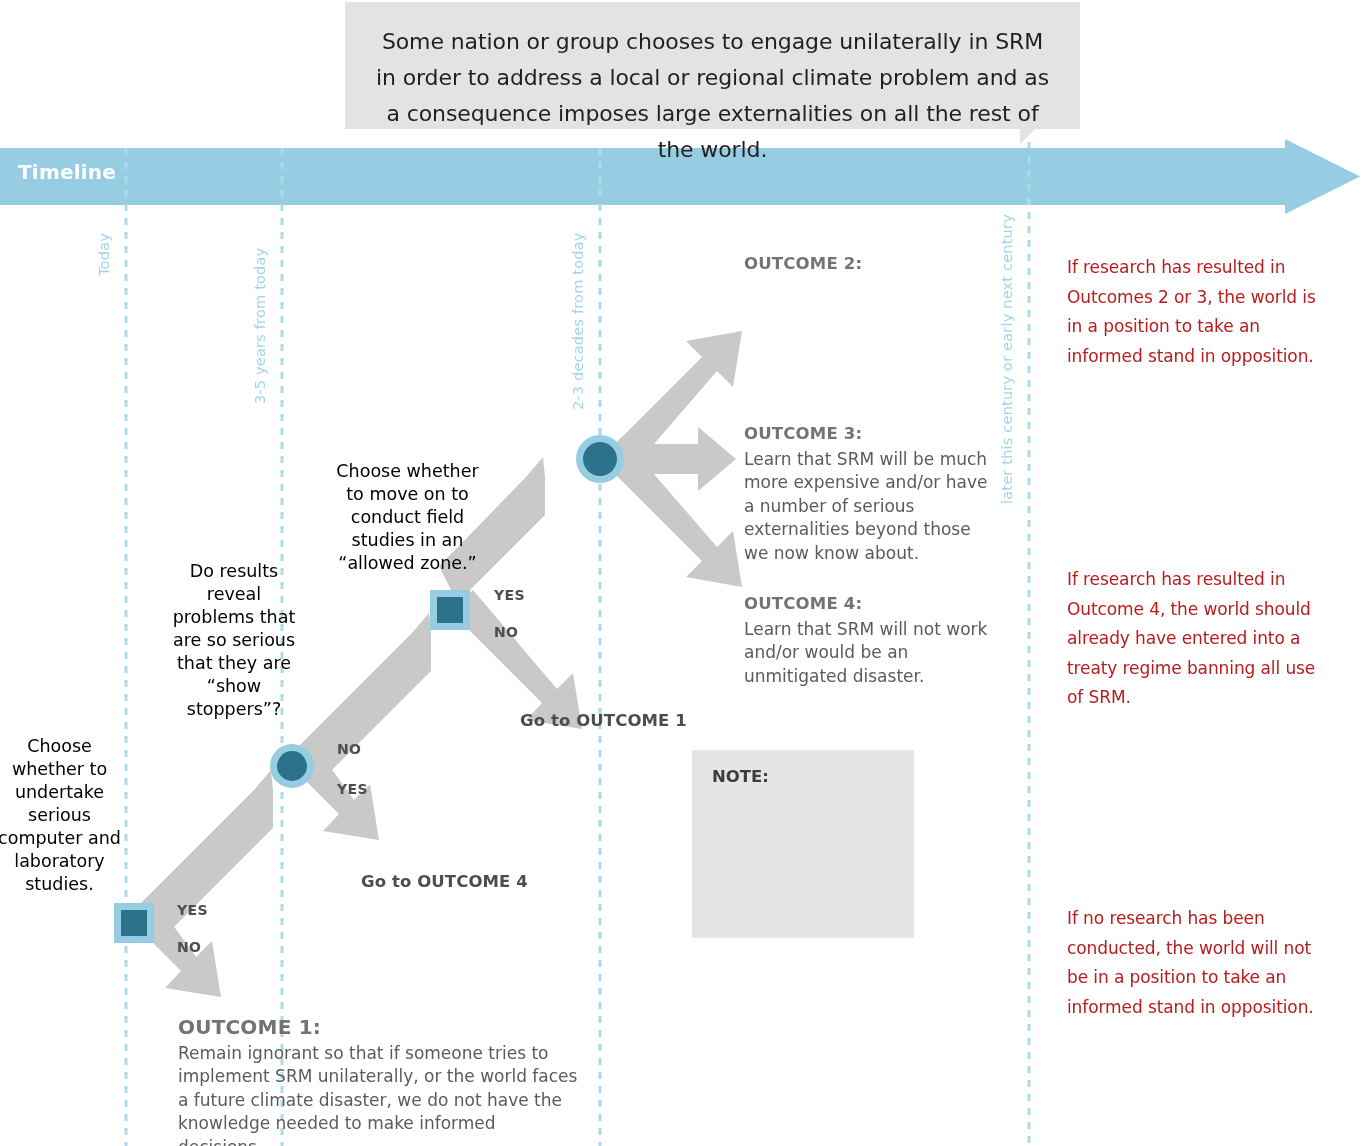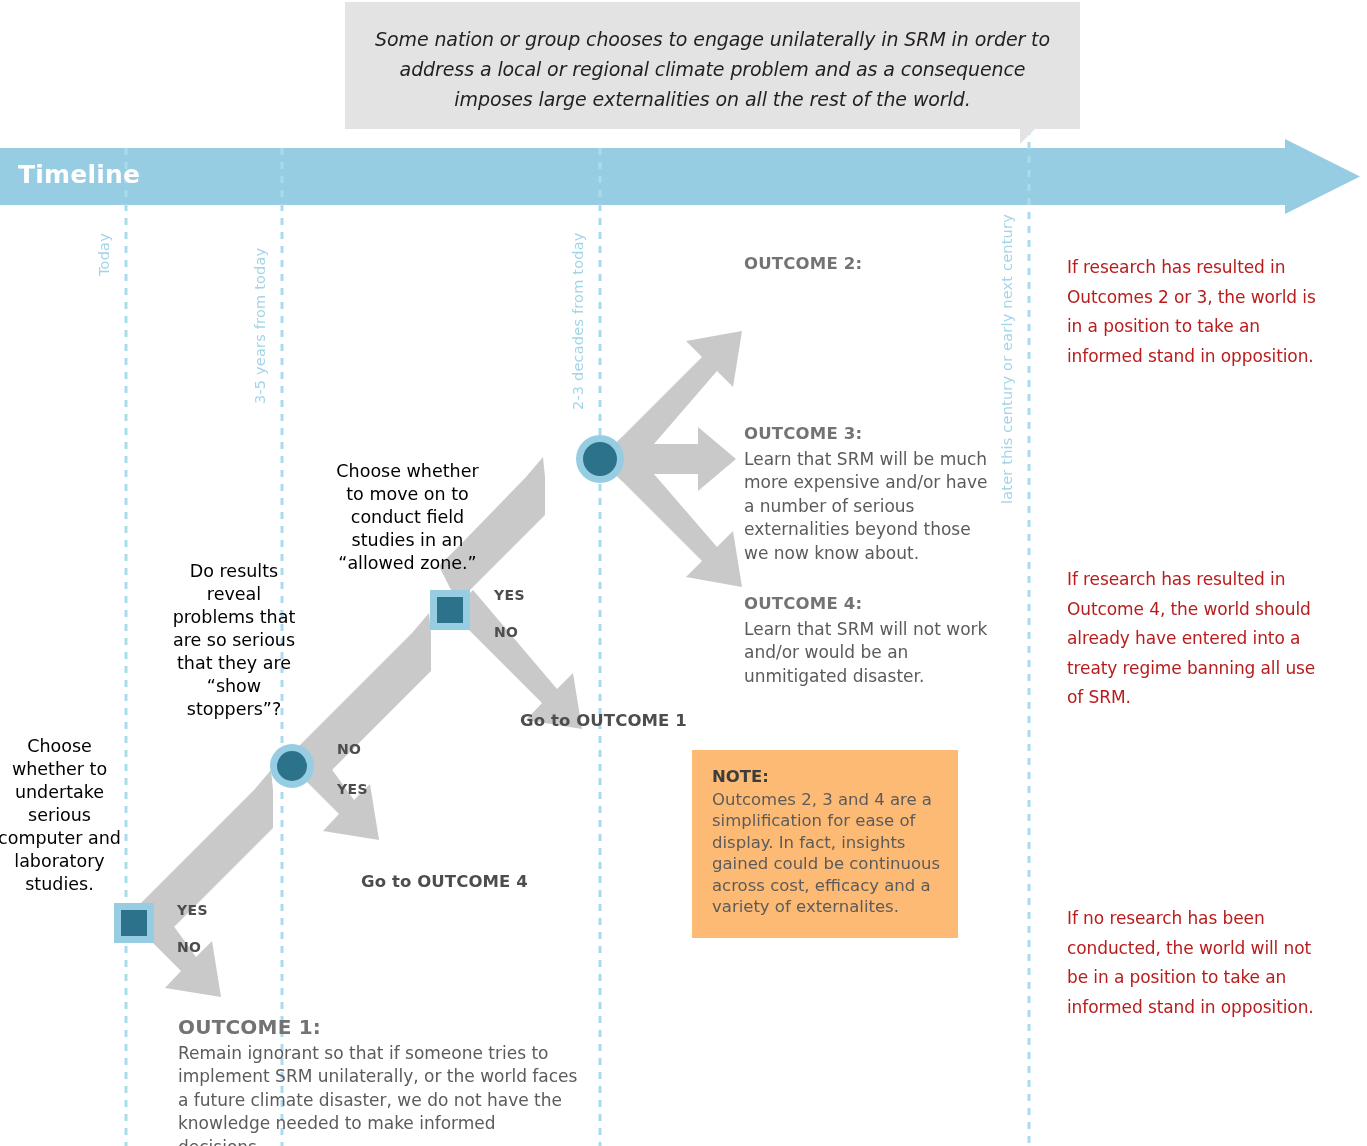--- a/index.html
+++ b/index.html
@@ -28,39 +28,38 @@
 
   
   #callout {
     left: 345px; top: 2px;
     width: 735px; height: 127px;
     background: #e3e3e3;
     box-sizing: border-box;
     padding: 22px 28px 0 28px;
   }
   #callout-text {
-    font-size: 19px;
-    line-height: 30px;
+    font-size: 22px;
+    line-height: 36px;
     color: #231f20;
     text-align: center;
     letter-spacing: -0.1px;
-    font-style: italic;
   }
   #callout-tail {
     left: 1020px; top: 128px;
     width: 0; height: 0;
     border-left: 16px solid #e3e3e3;
     border-bottom: 16px solid transparent;
   }
 
   
   #timeline-label {
     left: 18px; top: 160px;
     color: #ffffff;
-    font-size: 25px;
+    font-size: 20px;
     font-weight: bold;
     letter-spacing: 0.2px;
   }
 
   
   .tick-label {
     color: #a3d5e8;
     font-size: 14.5px;
     white-space: nowrap;
     transform-origin: left bottom;
@@ -109,22 +108,21 @@
   #o2 { left: 744px; top: 252px; width: 245px; }
   #o3 { left: 744px; top: 422px; width: 245px; }
   #o4 { left: 744px; top: 592px; width: 245px; }
   #o1 { left: 178px; top: 1016px; width: 400px; }
   #o1 .head { font-size: 20px; }
 
   
   #note-box {
     left: 692px; top: 750px;
     width: 222px; height: 188px;
-    background: #fdba74;
-    padding-left: 44px;
+    background: #e5e5e5;
   }
   #note-inner {
     position: absolute;
     left: 20px; top: 16px;
     width: 250px;
     color: #5b5b5b;
     font-size: 16.5px;
     line-height: 21.5px;
   }
   #note-inner .head {
@@ -264,21 +262,20 @@
     <span>Learn that SRM will not work and/or would be an unmitigated disaster.</span>
   </div>
   <div class="abs outcome" id="o1">
     <span class="head">OUTCOME 1:</span>
     <span>Remain ignorant so that if someone tries to implement SRM unilaterally, or the world faces a future climate disaster, we do not have the knowledge needed to make informed decisions.</span>
   </div>
 
   <div class="abs" id="note-box">
     <div id="note-inner">
       <span class="head">NOTE:</span>
-      <span>Outcomes 2, 3 and 4 are a simplification for ease of display. In fact, insights gained could be continuous across cost, efficacy and a variety of externalites.</span>
     </div>
   </div>
 
   <div class="abs conclusion" id="c1">If research has resulted in Outcomes 2 or 3, the world is in a position to take an informed stand in opposition.</div>
   <div class="abs conclusion" id="c2">If research has resulted in Outcome 4, the world should already have entered into a treaty regime banning all use of SRM.</div>
   <div class="abs conclusion" id="c3">If no research has been conducted, the world will not be in a position to take an informed stand in opposition.</div>
 
 </div>
 
 </body></html>

